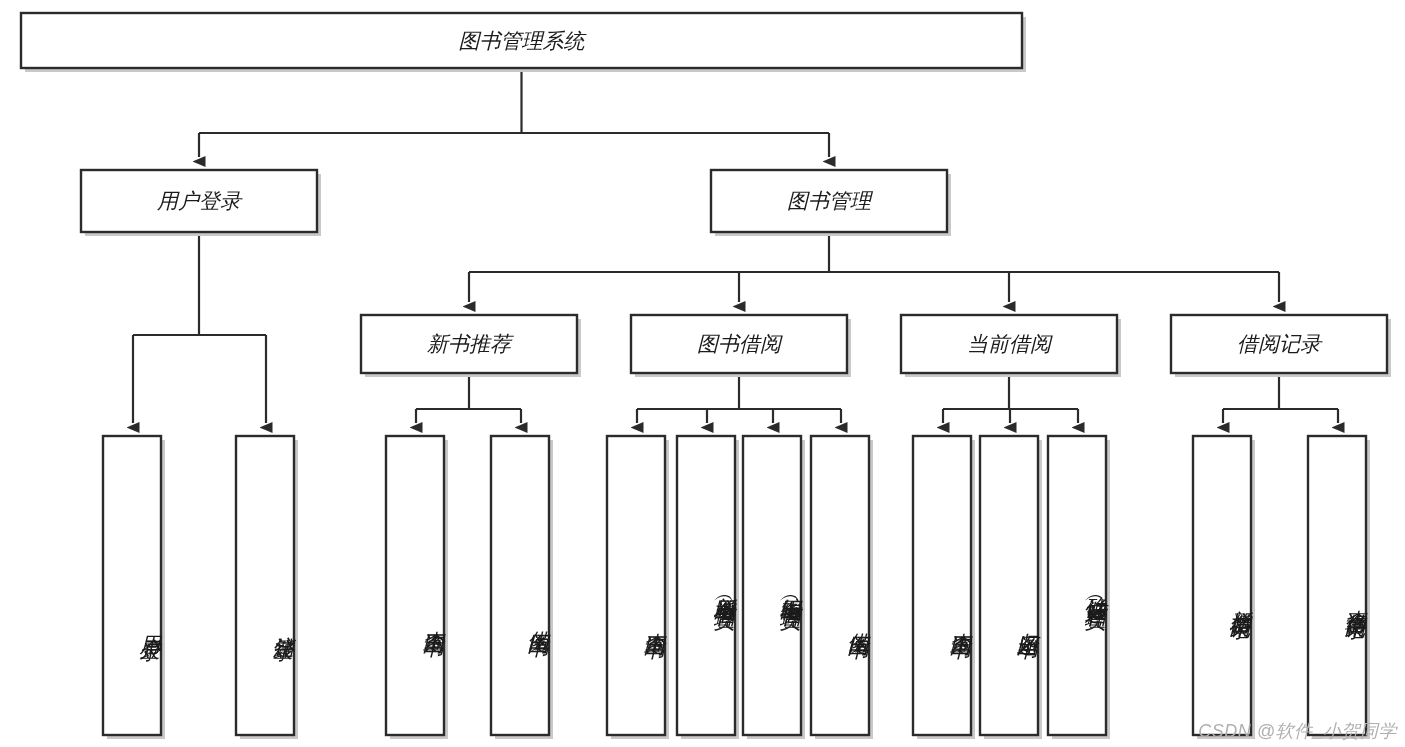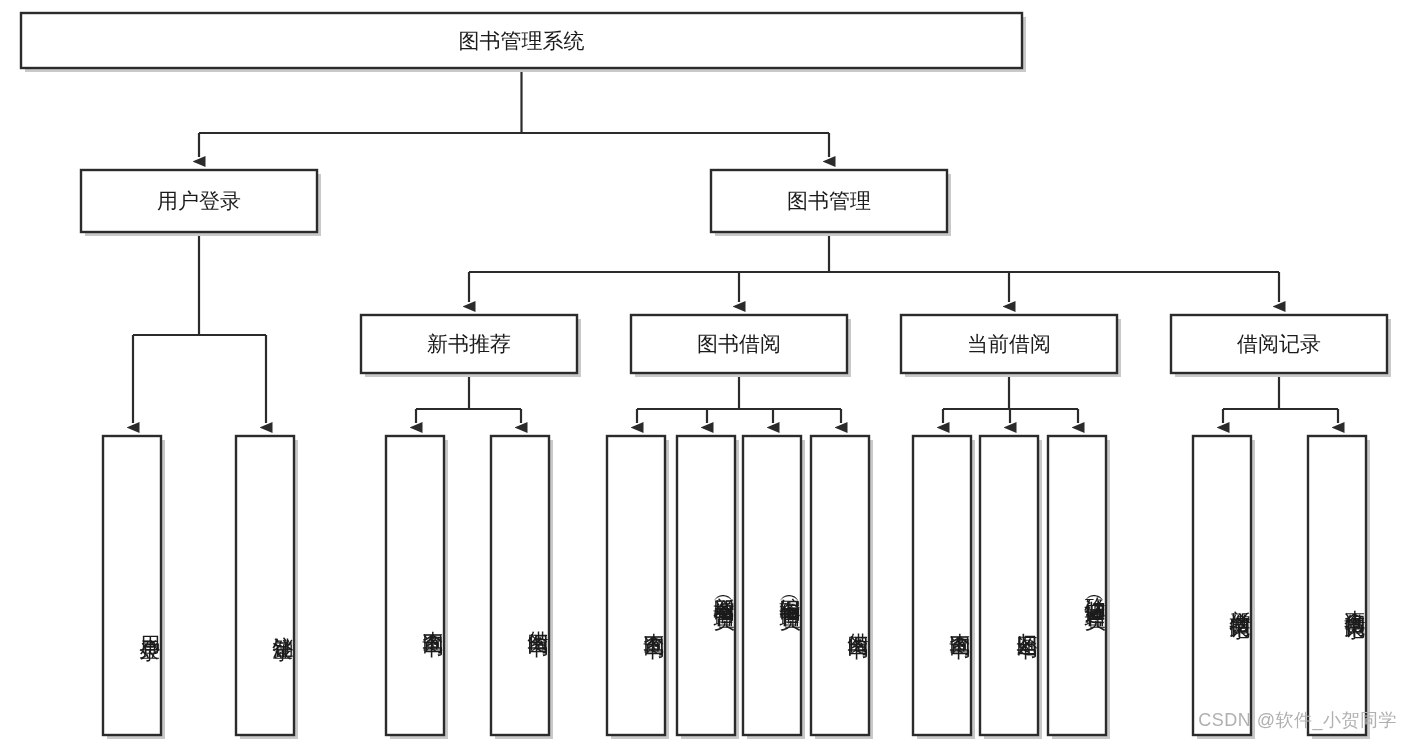--- a/index.html
+++ b/index.html
@@ -11,20 +11,21 @@
     width: 1405px;
     height: 747px;
     font-family: "Liberation Sans", "DejaVu Sans", sans-serif;
     overflow: hidden;
     position: relative;
   }
   #diagram-root {
     position: relative;
     width: 1405px;
     height: 747px;
+    font-style: italic;
   }
   svg#flow {
     position: absolute;
     left: 0;
     top: 0;
     width: 1405px;
     height: 747px;
     display: block;
   }
   .node-rect {
@@ -63,21 +64,21 @@
     letter-spacing: 2px;
     display: flex;
     align-items: flex-start;
     justify-content: center;
     text-align: left;
     pointer-events: none;
   }
   .watermark {
     position: absolute;
     right: 8px;
-    bottom: 15px;
+    bottom: 4px;
     font-family: "Liberation Sans", "DejaVu Sans", sans-serif;
     font-size: 18px;
     color: #b0b0b0;
     letter-spacing: 0.5px;
     white-space: nowrap;
   }
 </style>
 </head>
 <body>
 

